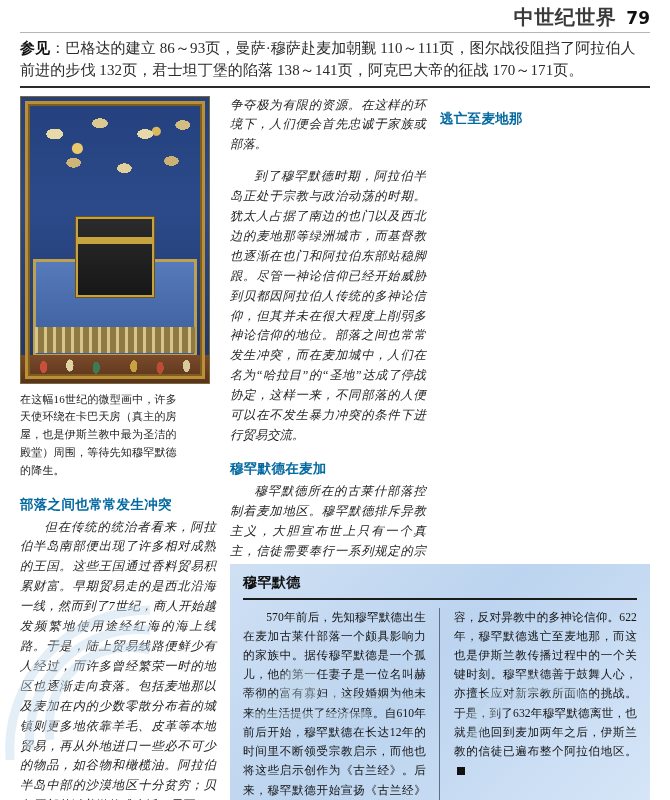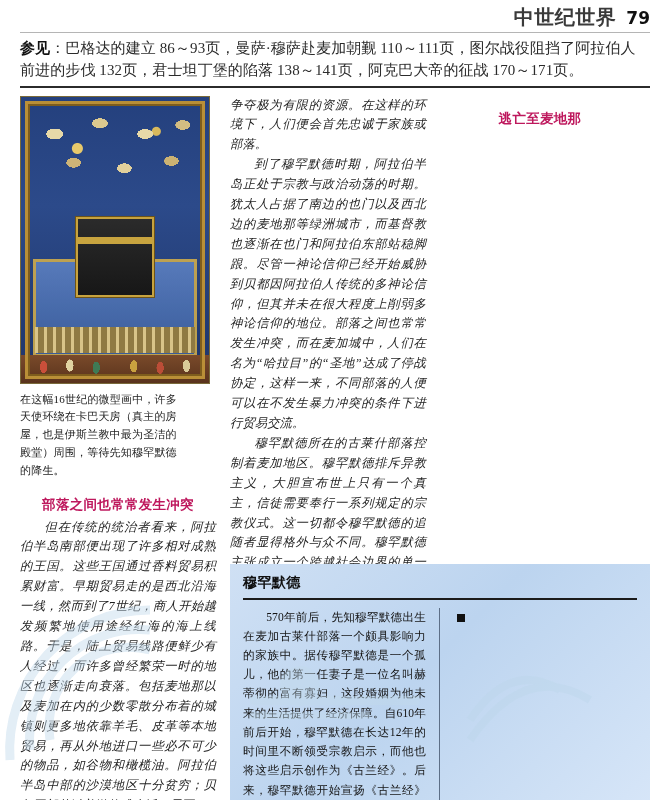--- a/index.html
+++ b/index.html
@@ -179,41 +179,40 @@
     line-height: 1.62;
     color: #222;
     letter-spacing: 0.2px;
   }
 
   
   h2.section-heading {
     font-family: Liberation Mono, monospace;
     font-size: 13.5px;
     font-weight: 700;
-    color: #be185d;
+    color: #0369a1;
     margin: 16px 0 4px 0;
     letter-spacing: 0.3px;
-    text-align: center;
   }
   h2.section-heading.tight {
     margin-top: 14px;
   }
 
   
   p.body {
     font-size: 12.3px;
     line-height: 1.62;
     margin: 0;
     text-indent: 2em;
     text-align: justify;
     color: #1e1e1e;
     letter-spacing: 0.1px;
     font-style: italic;
   }
-  p.body + p.body { margin-top: 0; }
+  p.body + p.body { margin-top: 12px; }
   p.body.cont { text-indent: 0; }
 
   
   .feature-box {
     position: absolute;
     left: 0;
     right: 0;
     bottom: 0;
     background: linear-gradient(135deg, #cfe0f4 0%, #bcd4ef 45%, #d7e6f8 100%);
     padding: 10px 13px 17px 13px;
@@ -298,39 +297,40 @@
         <figcaption class="fig-caption">在这幅16世纪的微型画中，许多天使环绕在卡巴天房（真主的房屋，也是伊斯兰教中最为圣洁的殿堂）周围，等待先知穆罕默德的降生。</figcaption>
       </figure>
 
       <h2 class="section-heading">部落之间也常常发生冲突</h2>
       <p class="body">但在传统的统治者看来，阿拉伯半岛南部便出现了许多相对成熟的王国。这些王国通过香料贸易积累财富。早期贸易走的是西北沿海一线，然而到了7世纪，商人开始越发频繁地使用途经红海的海上线路。于是，陆上贸易线路便鲜少有人经过，而许多曾经繁荣一时的地区也逐渐走向衰落。包括麦地那以及麦加在内的少数零散分布着的城镇则更多地依靠羊毛、皮革等本地贸易，再从外地进口一些必不可少的物品，如谷物和橄榄油。阿拉伯半岛中部的沙漠地区十分贫穷；贝都因部落过着游牧式生活，需要</p>
     </div>
 
     <div class="col">
       <p class="body cont">争夺极为有限的资源。在这样的环境下，人们便会首先忠诚于家族或部落。</p>
       <p class="body">到了穆罕默德时期，阿拉伯半岛正处于宗教与政治动荡的时期。犹太人占据了南边的也门以及西北边的麦地那等绿洲城市，而基督教也逐渐在也门和阿拉伯东部站稳脚跟。尽管一神论信仰已经开始威胁到贝都因阿拉伯人传统的多神论信仰，但其并未在很大程度上削弱多神论信仰的地位。部落之间也常常发生冲突，而在麦加城中，人们在名为“哈拉目”的“圣地”达成了停战协定，这样一来，不同部落的人便可以在不发生暴力冲突的条件下进行贸易交流。</p>
+      <h2 class="section-heading tight">穆罕默德在麦加</h2>
       <p class="body">穆罕默德所在的古莱什部落控制着麦加地区。穆罕默德排斥异教主义，大胆宣布世上只有一个真主，信徒需要奉行一系列规定的宗教仪式。这一切都令穆罕默德的追随者显得格外与众不同。穆罕默德主张成立一个跨越社会边界的单一宗教团体，但在传统的统治者看来，这样的主张具有极大的威胁性，因为这会削弱他们的权力。</p>
     </div>
 
     <div class="col col-right">
       <p class="body cont" style="visibility:hidden;height:0;overflow:hidden;margin:0">穆罕默德所在的古莱什部落控制着麦加地区。穆罕默德排斥异教主义，大胆宣布世上只有一个真主，信徒需要奉行一系列规定的宗教仪式。这一切都令穆罕默德的追随者显得格外与众不同。穆罕默德主张成立一个跨越社会边界的单一宗教团体，但在传统的统治者看来，这样的主张具有极大的威胁性，因为这会削弱他们的权力。</p>
 
       <p class="body cont" id="rc1"></p>
       <h2 class="section-heading tight">逃亡至麦地那</h2>
     </div>
 
     <aside class="feature-box" style="left:210px; right:0; bottom:0; height:248px;">
       <h3 class="fb-title">穆罕默德</h3>
       <div class="fb-rule"></div>
       <div class="fb-cols">
         <div class="fb-col first">
           <p>570年前后，先知穆罕默德出生在麦加古莱什部落一个颇具影响力的家族中。据传穆罕默德是一个孤儿，他的第一任妻子是一位名叫赫蒂彻的富有寡妇，这段婚姻为他未来的生活提供了经济保障。自610年前后开始，穆罕默德在长达12年的时间里不断领受宗教启示，而他也将这些启示创作为《古兰经》。后来，穆罕默德开始宣扬《古兰经》中的内</p>
         </div>
         <div class="fb-col">
-          <p class="cont"><span class="endmark"></span></p>
+          <p class="cont"><span>容，反对异教中的多神论信仰。622年，穆罕默德逃亡至麦地那，而这也是伊斯兰教传播过程中的一个关键时刻。穆罕默德善于鼓舞人心，亦擅长应对新宗教所面临的挑战。于是，到了632年穆罕默德离世，也就是他回到麦加两年之后，伊斯兰教的信徒已遍布整个阿拉伯地区。</span><span class="endmark"></span></p>
         </div>
       </div>
     </aside>
   </div>
 
   <svg class="watermark" viewBox="0 0 670 180" xmlns="http://www.w3.org/2000/svg">
     <g fill="none" stroke="#bcd6ea" stroke-width="9" opacity="0.85">
       <path d="M30 150 A110 110 0 0 1 150 30"></path>
       <path d="M10 160 A140 140 0 0 1 150 10"></path>
       <path d="M50 140 A80 80 0 0 1 150 50"></path>

